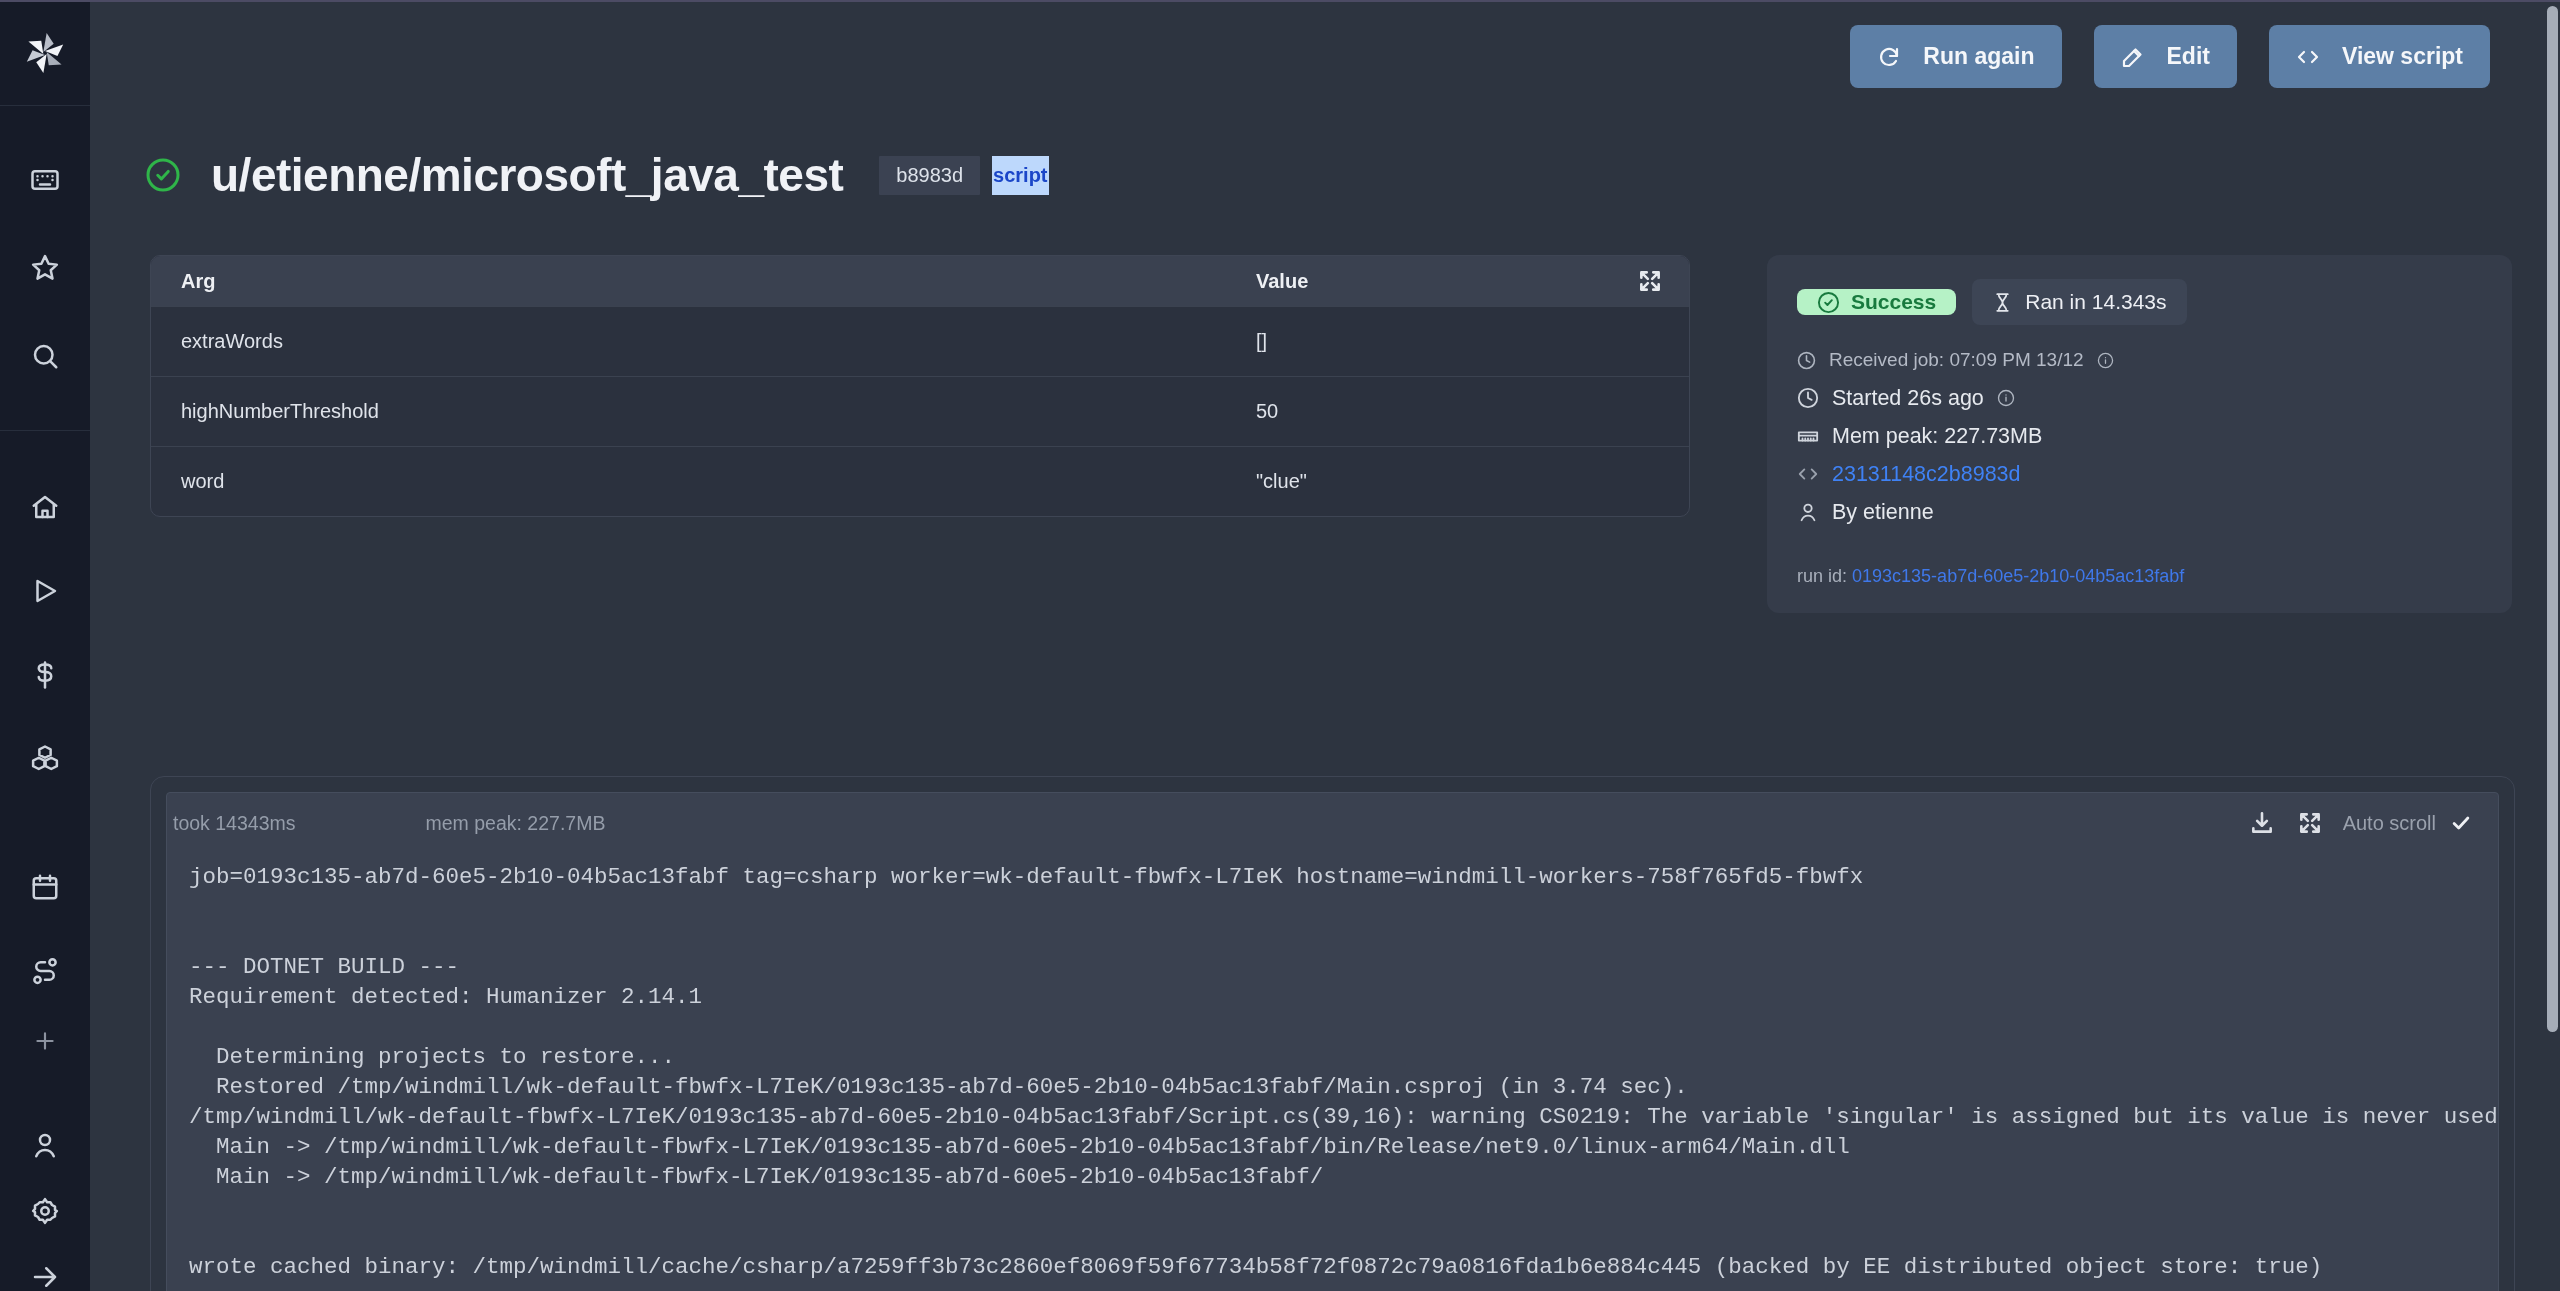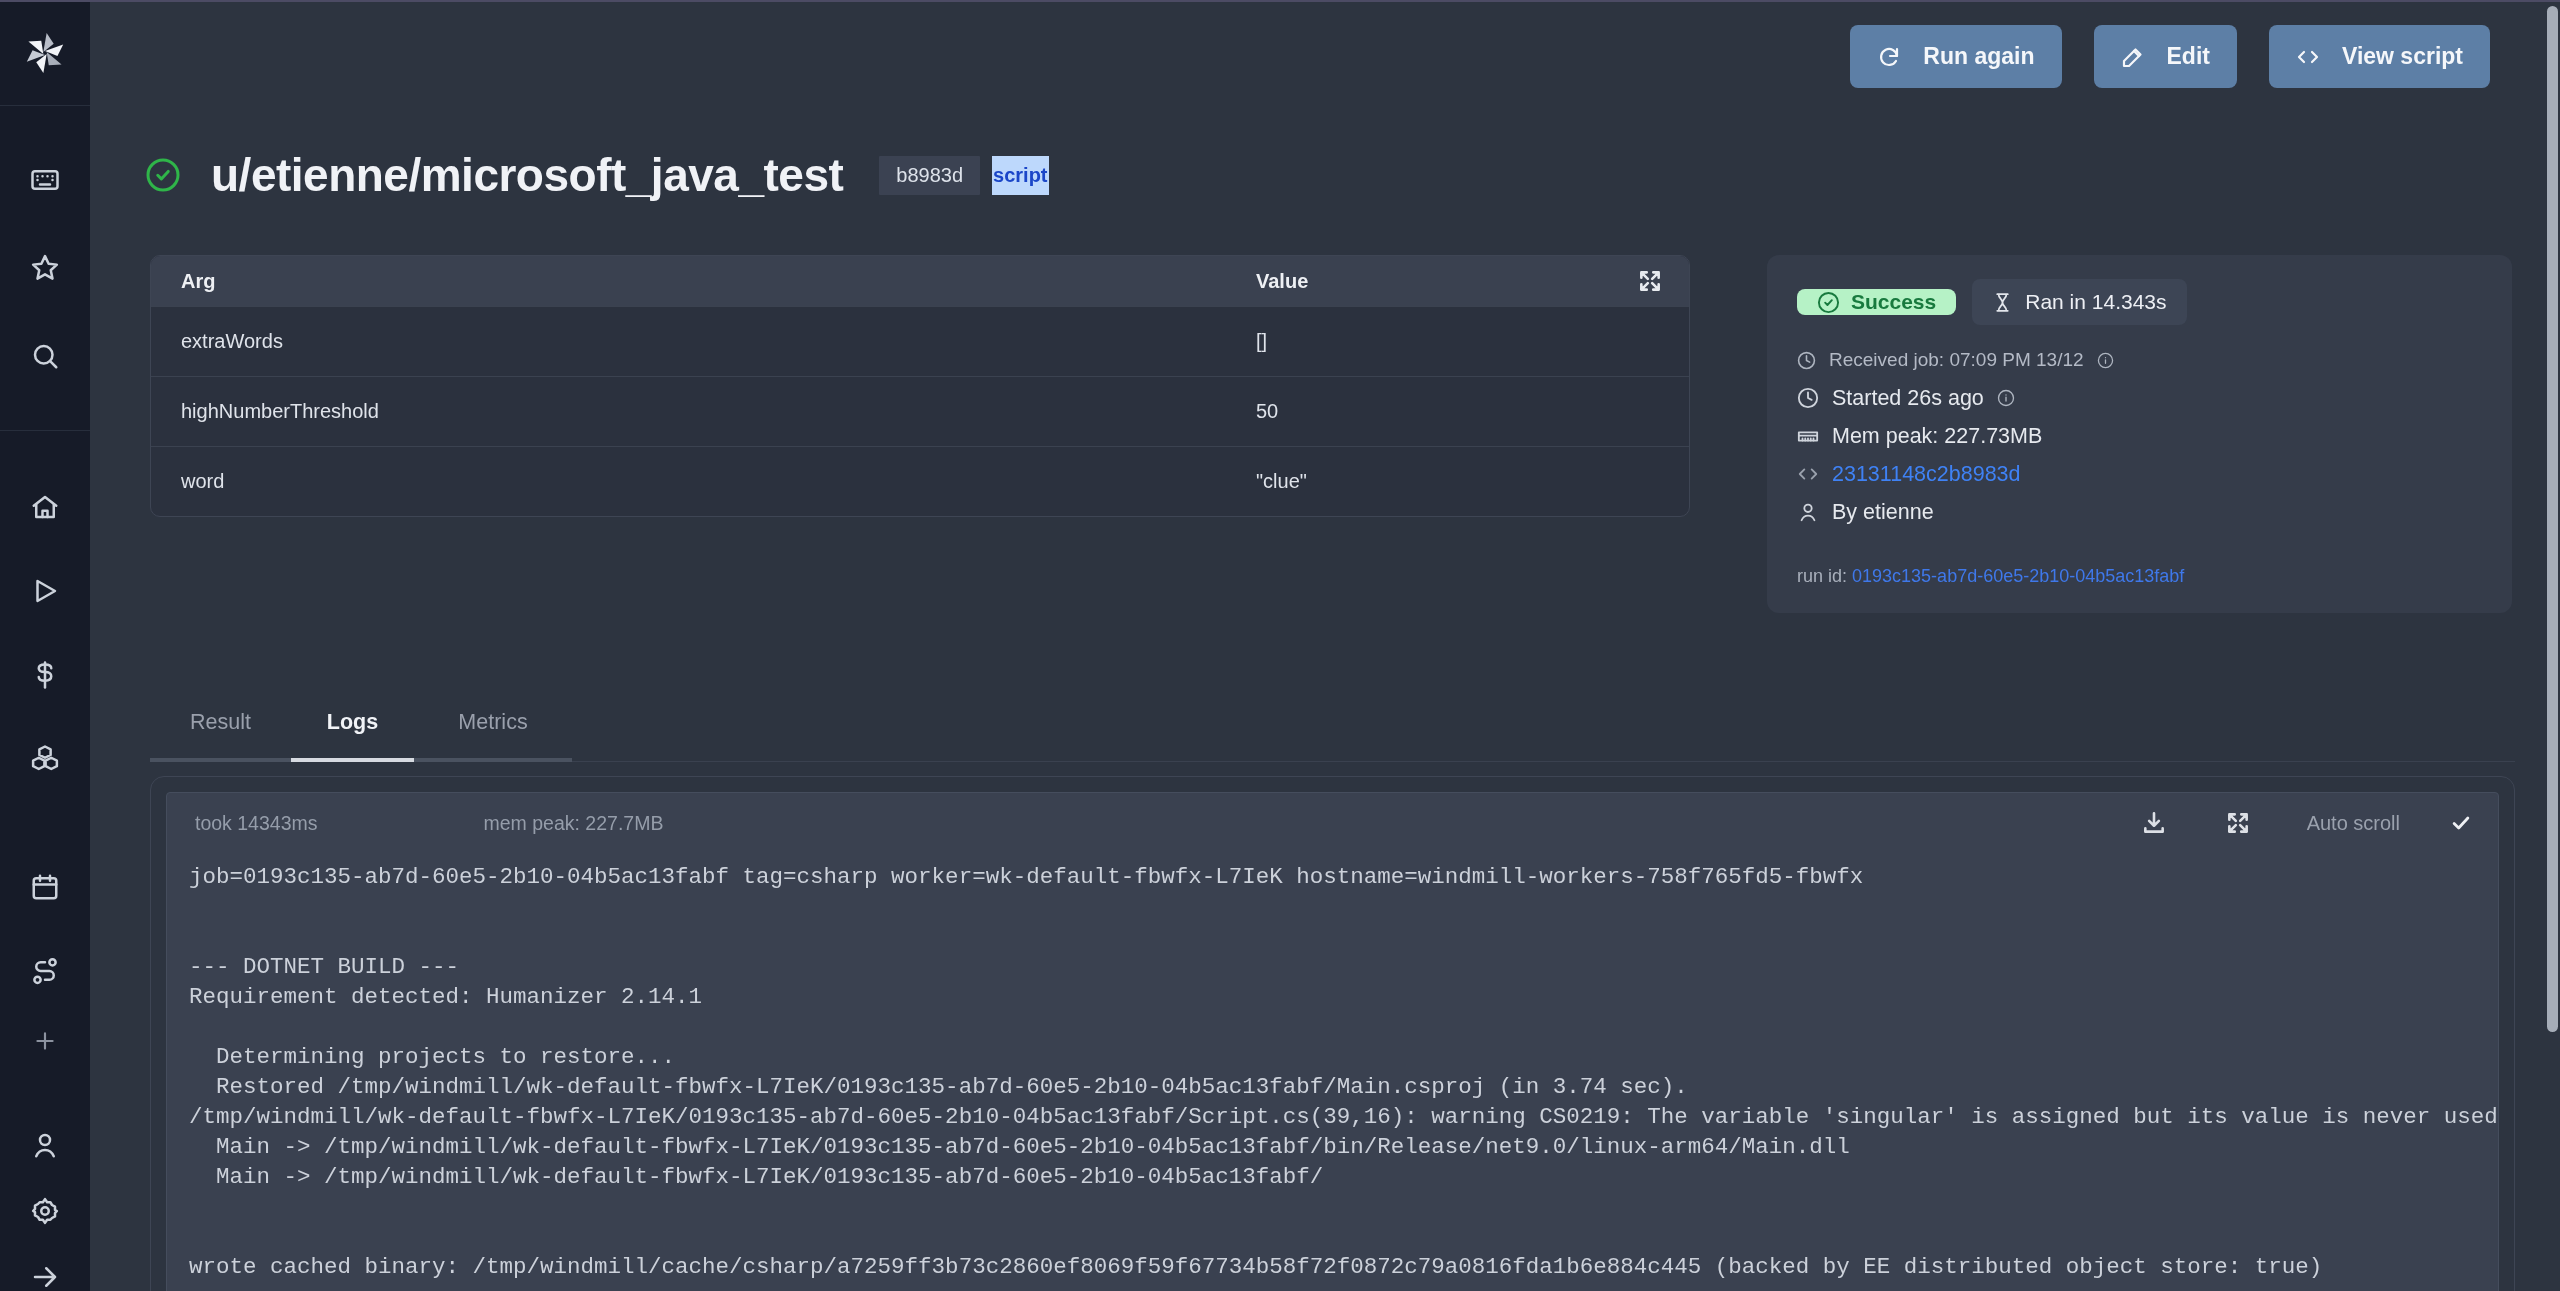--- a/index.html
+++ b/index.html
@@ -74,21 +74,21 @@
   .tabs { position:absolute; left:60px; top:706px; right:45px; display:flex; }
   .tabs::after { content:""; position:absolute; left:0; right:0; bottom:0; height:1px; background:#3a414f; }
   .tab { position:relative; z-index:2; display:flex; align-items:flex-start; justify-content:center; padding-top:4px;
          height:56px; font-size:21.5px; color:#9aa0ac; border-bottom:4px solid #4a5260; cursor:pointer; }
   .tab.w1{ width:141px; } .tab.w2{ width:123px; } .tab.w3{ width:158px; }
   .tab.active { color:#f1f3f7; font-weight:600; border-bottom-color:#d6dae1; }
 
   
   .logs-outer { position:absolute; left:60px; top:776px; right:45px; height:560px; border:1px solid #3e4554; border-radius:14px; padding:15px; }
   .logs-inner { width:100%; height:100%; background:#3a4150; border:1px solid #454d5d; border-radius:4px; overflow:hidden; display:flex; flex-direction:column; }
-  .log-head { display:flex; align-items:center; padding:17px 26px 8px 28px; color:#959daa; font-size:19.5px; flex:none;gap:36px; }
+  .log-head { display:flex; align-items:center; padding:17px 26px 8px 6px; color:#959daa; font-size:19.5px; flex:none; }
   .log-mem { margin-left:130px; }
   .log-head .spacer { flex:1; }
   .log-ic { background:none; border:none; color:#dde0e6; cursor:pointer; margin-left:22px; }
   .autoscroll-label { color:#9aa1ad; font-size:20px; margin-left:20px; margin-right:14px; }
   .check-ic svg { width:22px; height:22px; stroke:#eef0f4; stroke-width:3; fill:none; stroke-linecap:round; stroke-linejoin:round; }
   .log-body { flex:1; padding:18px 0 0 22px; overflow:hidden; white-space:pre;
               font-family:"Liberation Mono","DejaVu Sans Mono",monospace;
               font-size:22.5px; line-height:30px; color:#ccd1da; }
 
   
@@ -323,25 +323,20 @@
         </svg>
       <span>By etienne</span>
     </div>
 
     <div class="runid-row">
       <span>run id:</span>
       <a class="blue-link">0193c135-ab7d-60e5-2b10-04b5ac13fabf</a>
     </div>
   </aside>
 
-  <div class="tabs">
-    <div class="tab w1">Result</div>
-    <div class="tab w2 active">Logs</div>
-    <div class="tab w3">Metrics</div>
-  </div>
 
   <section class="logs-outer">
     <div class="logs-inner">
       <div class="log-head">
         <span>took 14343ms</span>
         <span class="log-mem">mem peak: 227.7MB</span>
         <span class="spacer"></span>
         <button class="log-ic">
           <svg viewBox="0 0 24 24">
               <path d="M12 3v11M7.5 10 12 14.5 16.5 10"></path>

